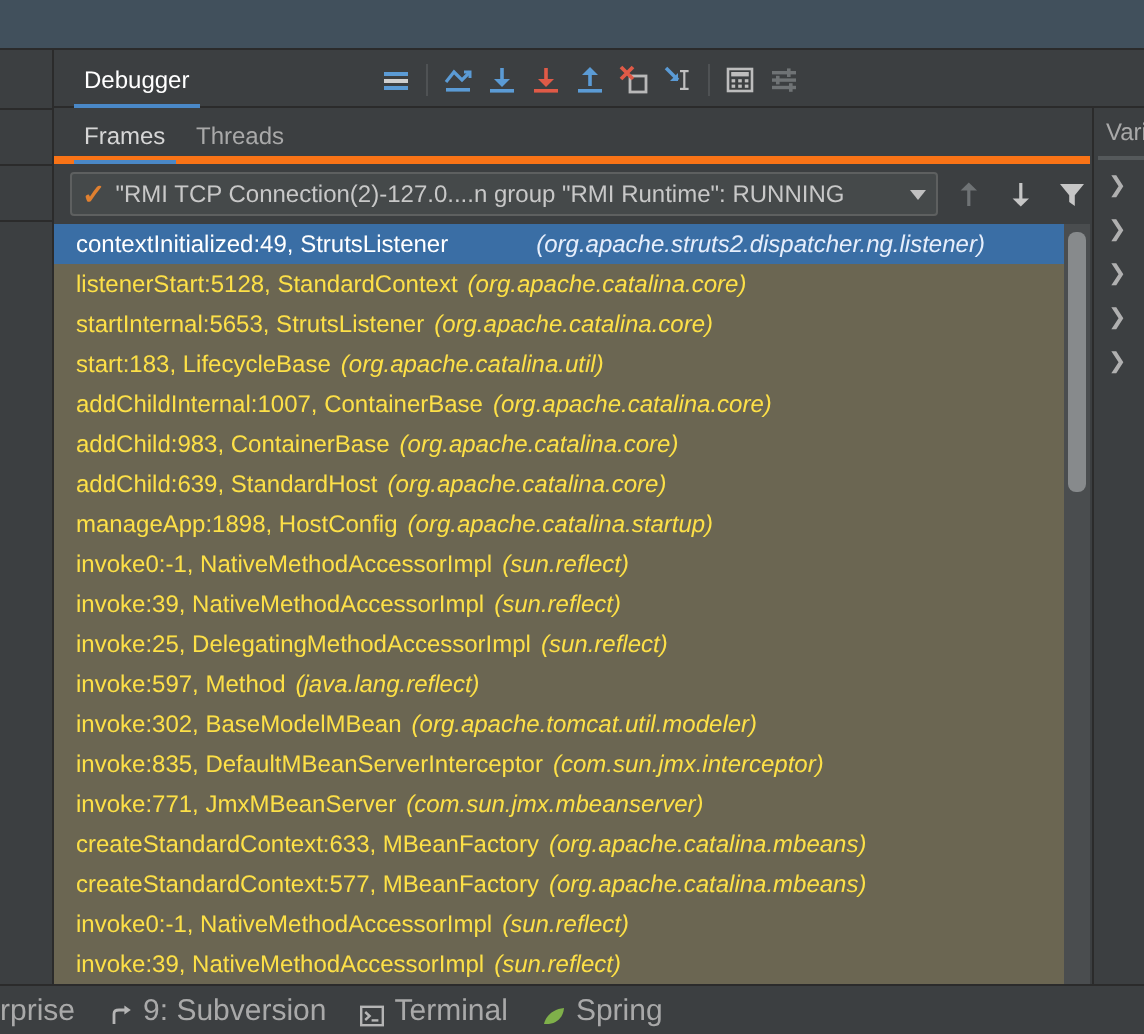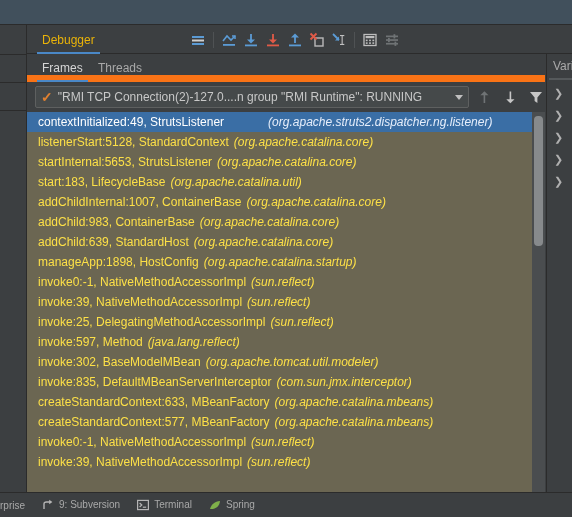--- a/index.html
+++ b/index.html
@@ -33,41 +33,41 @@
     position:absolute; left:27px; top:25px; width:545px; height:29px;
     background:#3c3f41;
     border-bottom:1px solid #2b2b2b;
   }
   .tab {
     position:absolute; top:0; height:29px;
     display:flex; align-items:center; justify-content:center;
     font-size:12px; color:#bbbbbb; padding:0 9px;
     cursor:default;
   }
-  .tab.active { color:#eab308; }
+  .tab.active { color:#ffffff; }
   .tab.active::after {
     content:""; position:absolute; left:4px; right:4px; bottom:0;
     height:2px; background:#4a88c7;
   }
   #tab-debugger { left:6px; }
   #tab-server   { left:92px; }
 
   
   .tbicons { position:absolute; left:160px; top:0; height:29px; display:flex; align-items:center; }
   .tbi {
     width:22px; height:29px; display:flex; align-items:center; justify-content:center;
     cursor:default;
   }
   .vdiv { width:1px; height:16px; background:#4f5254; margin:0 4px; }
 
   
   .subtabbar {
     position:absolute; left:27px; top:54px; width:518px; height:28px;
     background:#3c3f41;
-    border-bottom:7px solid #f97316;
+    border-bottom:4px solid #f97316;
   }
   .subtab {
     position:absolute; top:0; height:28px;
     display:flex; align-items:center; font-size:12px; color:#a9a9a9; padding:0 9px;
     cursor:default;
   }
   .subtab.active { color:#d6d6d6; }
   .subtab.active::after {
     content:""; position:absolute; left:4px; right:4px; bottom:0;
     height:2px; background:#4a88c7;
@@ -159,21 +159,21 @@
     font-size:11px; color:#b0b0b0; line-height:1;
   }
 
   
   .statusbar {
     position:absolute; left:0; top:492px; width:572px; height:25px;
     background:#3c3f41; border-top:1px solid #2b2b2b;
     display:flex; align-items:center;
   }
   .sb-item {
-    display:flex; align-items:flex-start; font-size:10px; color:#a9a9a9;
+    display:flex; align-items:flex-end; font-size:15px; color:#a9a9a9;
     margin-right:17px; cursor:default; white-space:nowrap;
   }
   .sb-item .sbi { margin-right:5px; display:flex; align-items:center; }
   #sb-enterprise { margin-left:0; padding-left:0; }
 
   svg { display:block; }
 </style>
 </head>
 <body>
 
@@ -367,20 +367,24 @@
         </div>
         <div class="framerow">
           <span>invoke:302, BaseModelMBean</span>
           <span class="pkg">(org.apache.tomcat.util.modeler)</span>
         </div>
         <div class="framerow">
           <span>invoke:835, DefaultMBeanServerInterceptor</span>
           <span class="pkg">(com.sun.jmx.interceptor)</span>
         </div>
         <div class="framerow">
+          <span>invoke:771, JmxMBeanServer</span>
+          <span class="pkg">(com.sun.jmx.mbeanserver)</span>
+        </div>
+        <div class="framerow">
           <span>createStandardContext:633, MBeanFactory</span>
           <span class="pkg">(org.apache.catalina.mbeans)</span>
         </div>
         <div class="framerow">
           <span>createStandardContext:577, MBeanFactory</span>
           <span class="pkg">(org.apache.catalina.mbeans)</span>
         </div>
         <div class="framerow">
           <span>invoke0:-1, NativeMethodAccessorImpl</span>
           <span class="pkg">(sun.reflect)</span>

